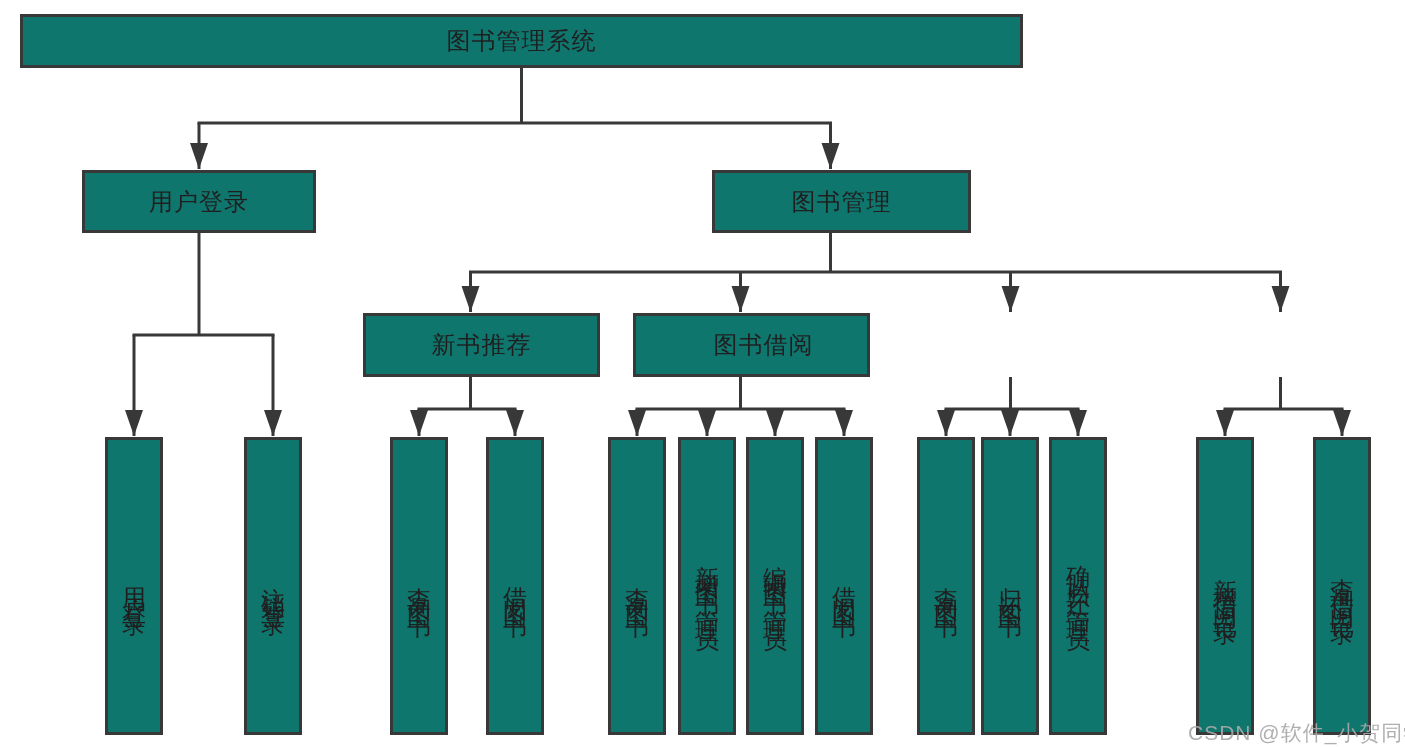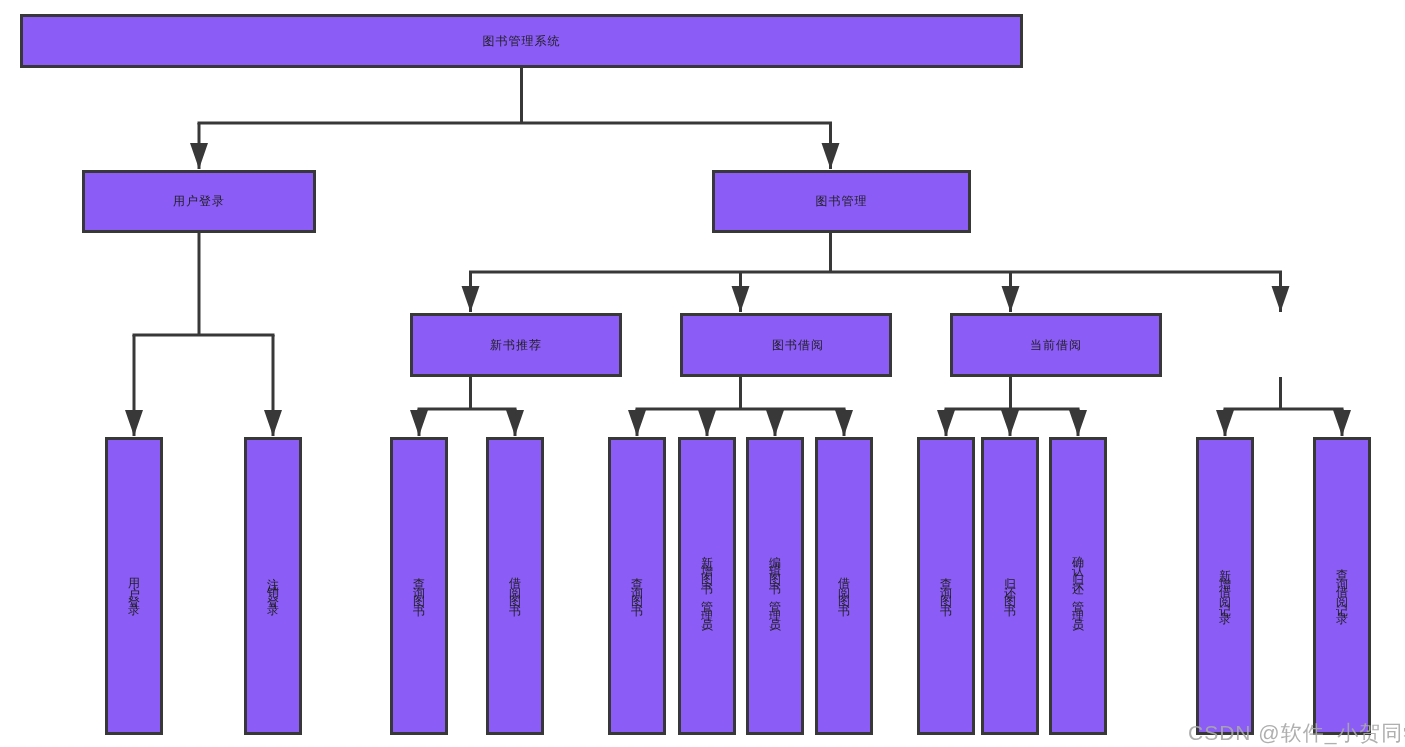--- a/index.html
+++ b/index.html
@@ -11,32 +11,32 @@
   #canvas{
     position:relative;
     width:1405px;height:747px;
     background:#fff;
     overflow:hidden;
   }
   #wires{position:absolute;left:0;top:0;z-index:0;}
   .node{
     position:absolute;
     box-sizing:border-box;
-    background:#8b5cf6;
+    background:#0f766e;
     border:3px solid var(--line);
     color:var(--text);
     display:flex;align-items:center;justify-content:center;
-    font-size:12px;
+    font-size:24px;
     z-index:1;
     white-space:nowrap;
   }
   .hnode{letter-spacing:1px;}
   .root{left:20px;top:14px;width:1003px;height:54px;}
   .lvl2{top:170px;height:63px;}
-  .lvl3{top:313px;height:64px;width:212px;margin-left:47px;}
+  .lvl3{top:313px;height:64px;width:237px;}
   .leaf{
     top:437px;height:298px;width:58px;
     writing-mode:vertical-rl;
     text-orientation:mixed;
     letter-spacing:9px;
     line-height:1;
   }
   #watermark{
     position:absolute;
     left:1188px;top:719px;
@@ -102,21 +102,20 @@
     </g>
   </svg>
 
   <div class="node hnode root">图书管理系统</div>
 
   <div class="node hnode lvl2" style="left:82px;width:234px;">用户登录</div>
   <div class="node hnode lvl2" style="left:712px;width:259px;">图书管理</div>
 
   <div class="node hnode lvl3" style="left:363px;">新书推荐</div>
   <div class="node hnode lvl3" style="left:633px;padding-left:24px;">图书借阅</div>
-  <div class="node hnode lvl3" style="left:903px;">当前借阅</div>
 
   <div class="node leaf" style="left:105px;">用户登录</div>
   <div class="node leaf" style="left:244px;">注销登录</div>
 
   <div class="node leaf" style="left:390px;">查询图书</div>
   <div class="node leaf" style="left:486px;">借阅图书</div>
 
   <div class="node leaf" style="left:608px;">查询图书</div>
   <div class="node leaf" style="left:678px;">新增图书（管理员）</div>
   <div class="node leaf" style="left:746px;">编辑图书（管理员）</div>

